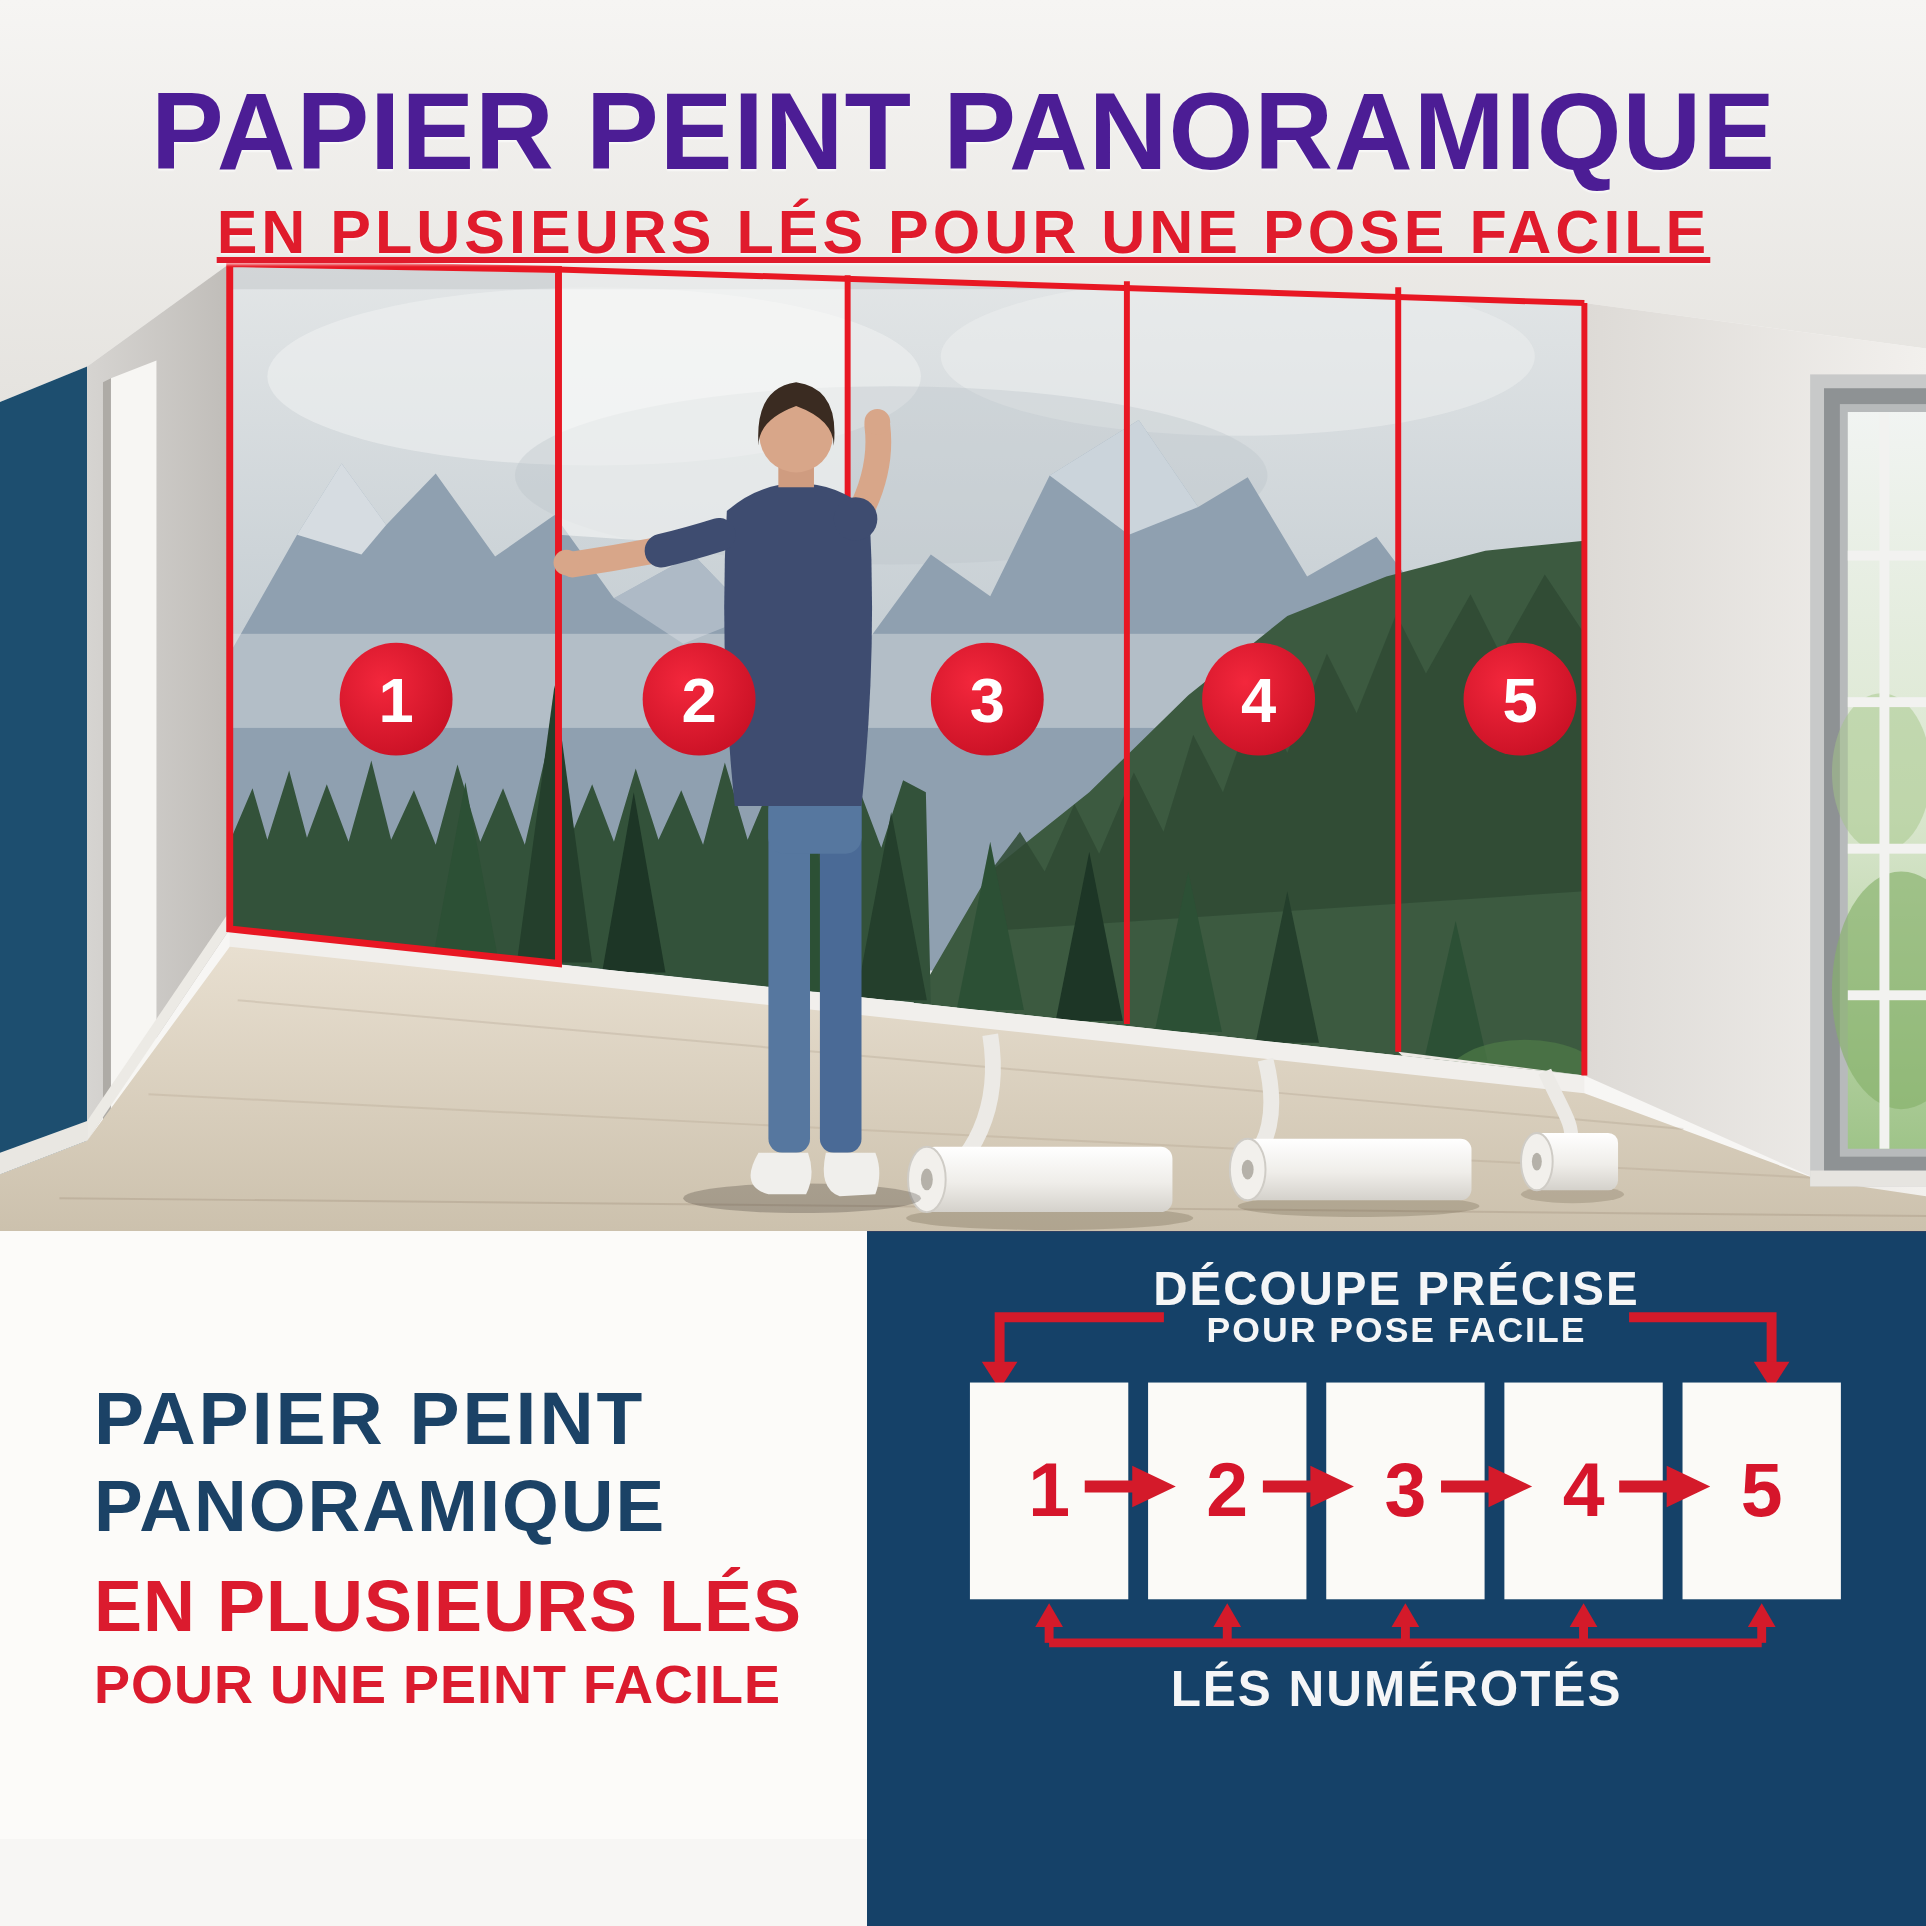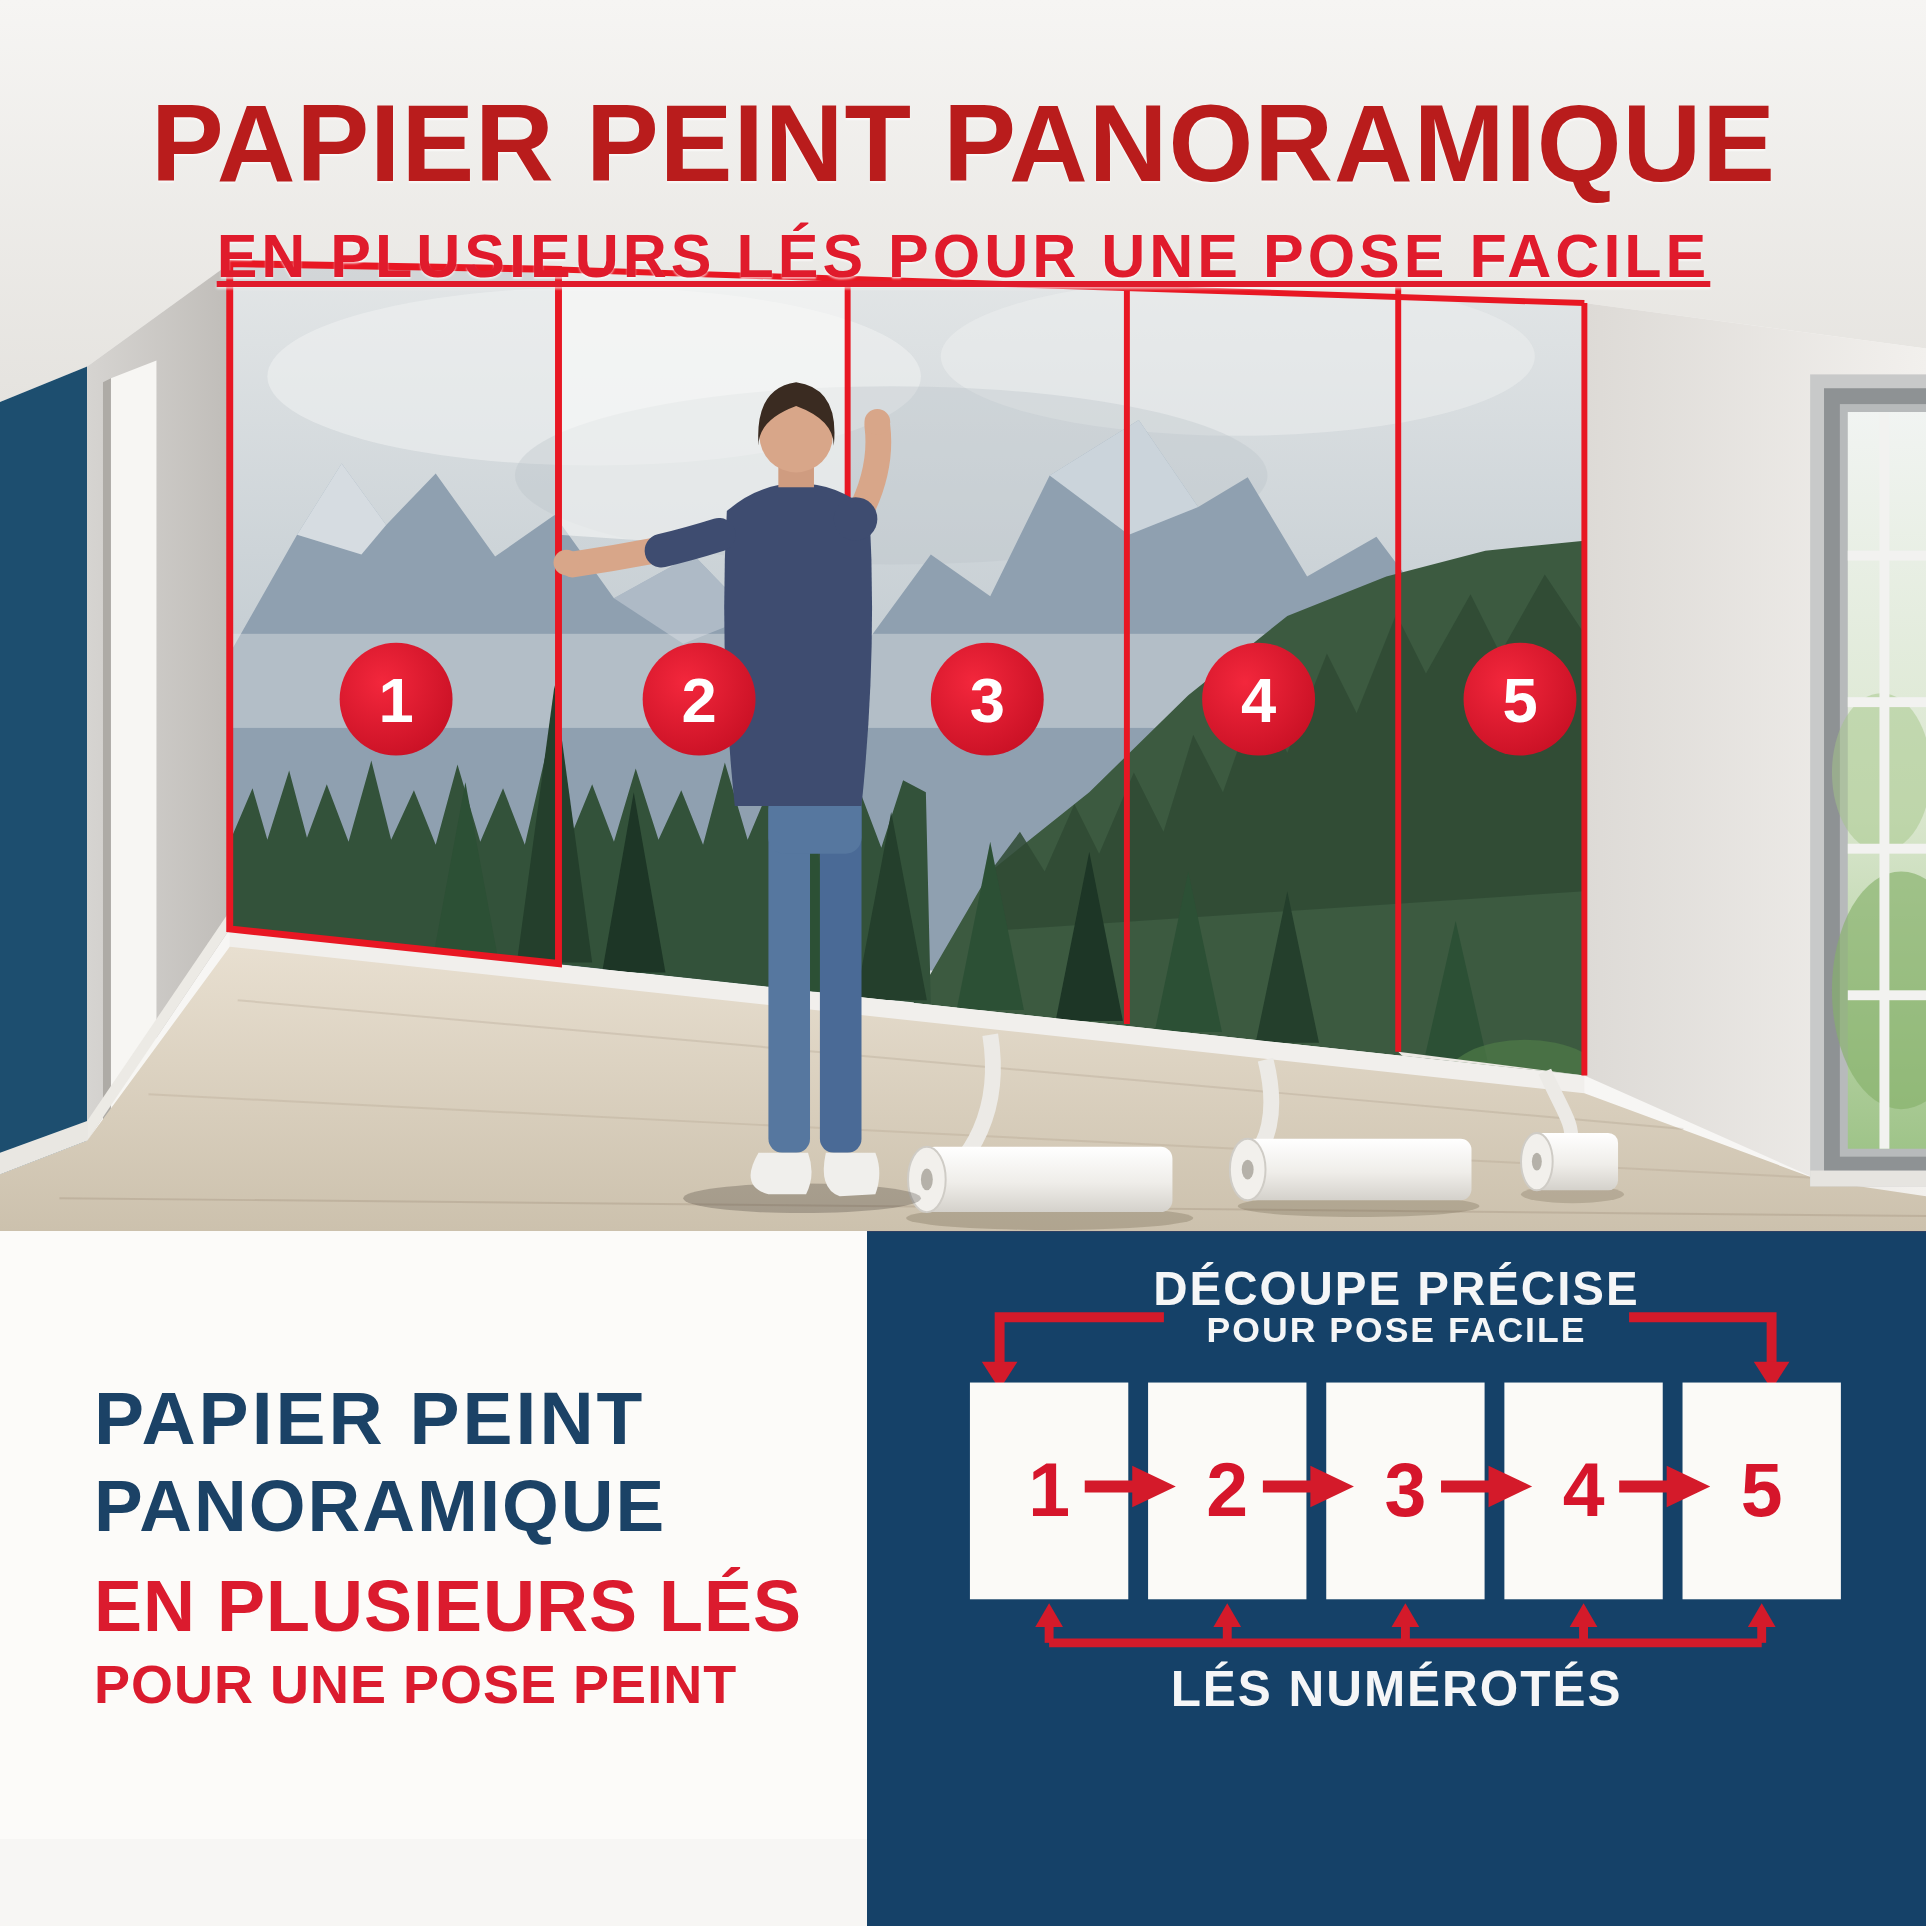--- a/index.html
+++ b/index.html
@@ -3,22 +3,22 @@
 <meta charset="utf-8">
 <style>
   html,body{margin:0;padding:0;background:#f7f6f4;}
   #poster{position:relative;width:1927px;height:1927px;overflow:hidden;
           font-family:"Liberation Sans",sans-serif;background:#f7f6f4;}
   section{position:absolute;}
   
   .scene-wrap{left:0;top:0;width:1927px;height:1231px;}
   .scene-wrap svg{position:absolute;left:0;top:0;}
   .header{position:absolute;left:0;top:0;width:1927px;text-align:center;z-index:5;}
-  .header h1{margin:12px;padding-top:77px;font-size:109px;line-height:1;font-weight:700;
-             letter-spacing:1px;color:#b91c1c;
+  .header h1{margin:0;padding-top:77px;font-size:109px;line-height:1;font-weight:700;
+             letter-spacing:1px;color:#4c1d95;
              text-shadow:0 2px 2px rgba(255,255,255,.65);}
   .header h2{margin:0;padding-top:16px;font-size:61px;line-height:1;font-weight:700;
              letter-spacing:4px;color:#e01b2c;
              text-shadow:0 2px 2px rgba(255,255,255,.6);text-decoration:underline;}
   
   .panel-left{left:0;top:1231px;width:867px;height:608px;background:#fcfbf9;}
   .panel-left .l{position:absolute;left:94px;line-height:1;font-weight:700;white-space:nowrap;}
   .pl1{top:150px;font-size:75px;color:#1b4266;letter-spacing:3px;}
   .pl2{top:238px;font-size:73px;color:#1b4266;letter-spacing:2px;}
   .pl3{top:339px;font-size:72px;color:#db1b2e;letter-spacing:1px;}
@@ -250,21 +250,21 @@
     <div class="header">
       <h1>PAPIER PEINT PANORAMIQUE</h1>
       <h2>EN PLUSIEURS LÉS POUR UNE POSE FACILE</h2>
     </div>
   </section>
 
   <section class="panel-left">
     <div class="l pl1">PAPIER PEINT</div>
     <div class="l pl2">PANORAMIQUE</div>
     <div class="l pl3">EN PLUSIEURS LÉS</div>
-    <div class="l pl4">POUR UNE POSE PEINT</div>
+    <div class="l pl4">POUR UNE PEINT FACILE</div>
   </section>
 
   <section class="panel-right">
     <svg width="1059" height="696" viewBox="0 0 1070 703" font-family="Liberation Sans, sans-serif">
       <rect x="0" y="0" width="1070" height="703" fill="#154168"></rect>
 
       <text class="dg-title" x="535" y="75" font-size="48" letter-spacing="2" text-anchor="middle">DÉCOUPE PRÉCISE</text>
       <text class="dg-title" x="535" y="112" font-size="36" letter-spacing="2" text-anchor="middle">POUR POSE FACILE</text>
 
       <g>

